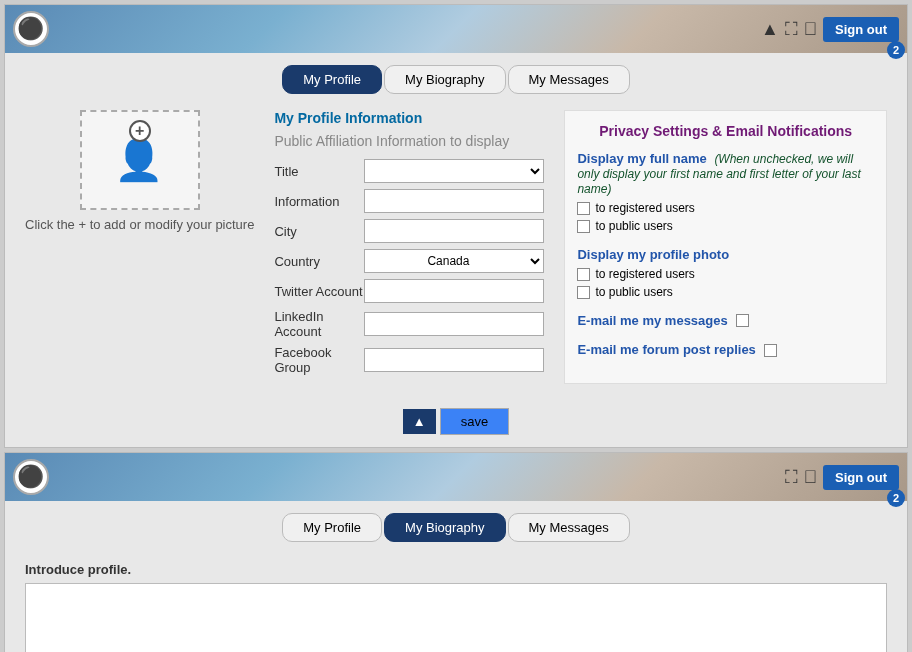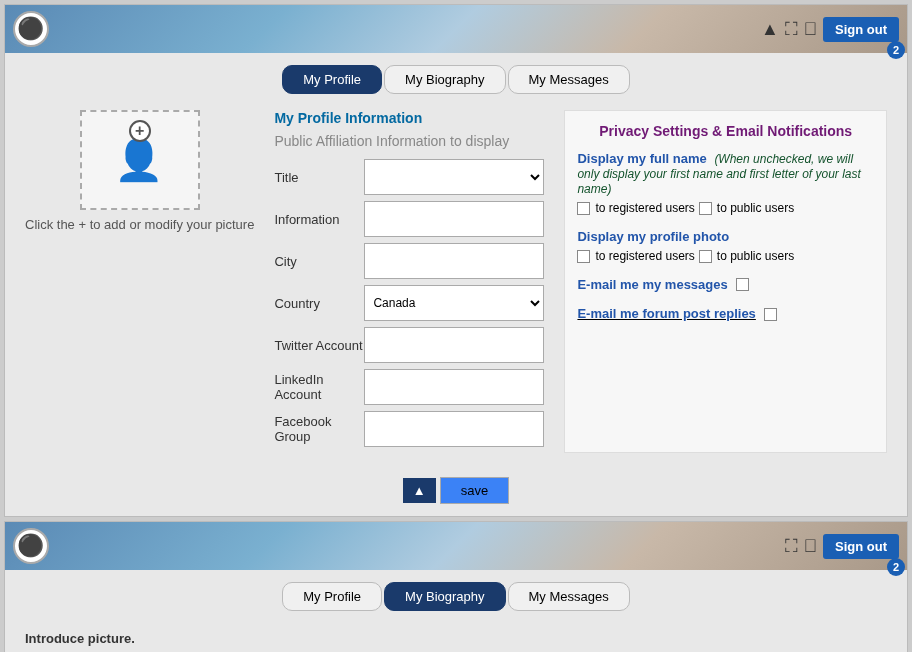--- a/index.html
+++ b/index.html
@@ -180,25 +180,26 @@
       margin-bottom: 6px;
     }
     .form-label {
       width: 90px;
       font-size: 13px;
       color: #333;
       flex-shrink: 0;
     }
     .form-input, .form-select {
       width: 180px;
-      height: 36px;
+      height: 24px;
       border: 1px solid #aaa;
       padding: 2px 4px;
       font-size: 12px;
       background: white;
+      text-align: center;
     }
     .form-select {
       appearance: auto;
     }
 
     
     .privacy-section {
       flex: 1.2;
       background: #f7f7f7;
       border: 1px solid #ddd;
@@ -223,21 +224,21 @@
     .privacy-row-desc {
       font-size: 12px;
       color: #14532d;
       font-style: italic;
       display: inline;
       margin-left: 4px;
     }
     .privacy-checkboxes {
       margin-top: 5px;
       display: flex;
-      flex-direction: row;
+      flex-direction: column;
       gap: 4px;
     }
     .privacy-check-row {
       display: flex;
       align-items: center;
       gap: 5px;
       font-size: 12px;
     }
     .simple-checkbox {
       width: 13px;
@@ -396,21 +397,21 @@
       </div>
 
       <div class="privacy-row">
         <div style="display:flex;align-items:center;gap:8px;">
           <span class="privacy-row-title">E-mail me my messages</span>
           <div class="simple-checkbox"></div>
         </div>
       </div>
 
       <div class="privacy-row">
-        <div style="display:flex;align-items:flex-end;gap:8px;text-decoration:underline;">
+        <div style="display:flex;align-items:flex-end;gap:8px;">
           <span class="privacy-row-title">E-mail me forum post replies</span>
           <div class="simple-checkbox"></div>
         </div>
       </div>
     </div>
   </div>
 
   <div class="save-row">
     <button class="btn-upload">▲</button>
     <button class="btn-save">save</button>
@@ -433,17 +434,17 @@
     <div class="notification-badge">2</div>
   </div>
 
   <div class="tabs-row">
     <button class="tab-btn">My Profile</button>
     <button class="tab-btn active">My Biography</button>
     <button class="tab-btn">My Messages</button>
   </div>
 
   <div class="bio-content">
-    <div class="bio-label">Introduce picture.</div>
+    <div class="bio-label">Introduce profile.</div>
     <textarea class="bio-textarea" style=""></textarea>
   </div>
 
 </div>
 
 </body></html>

